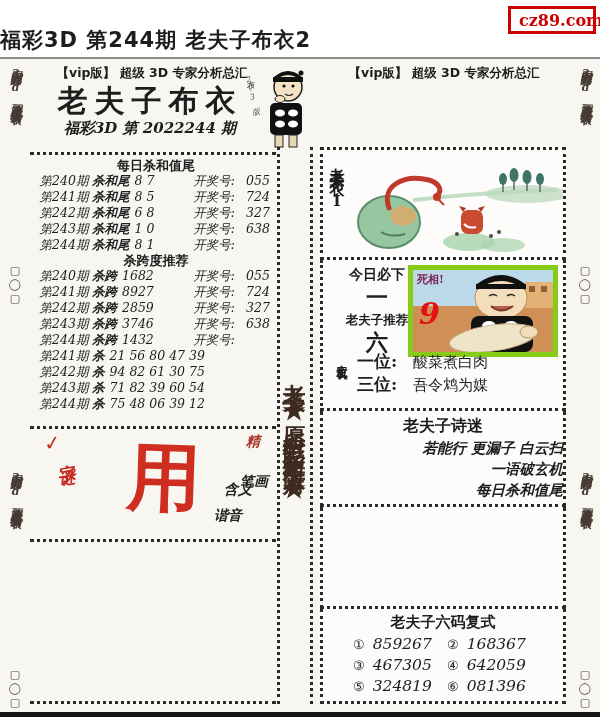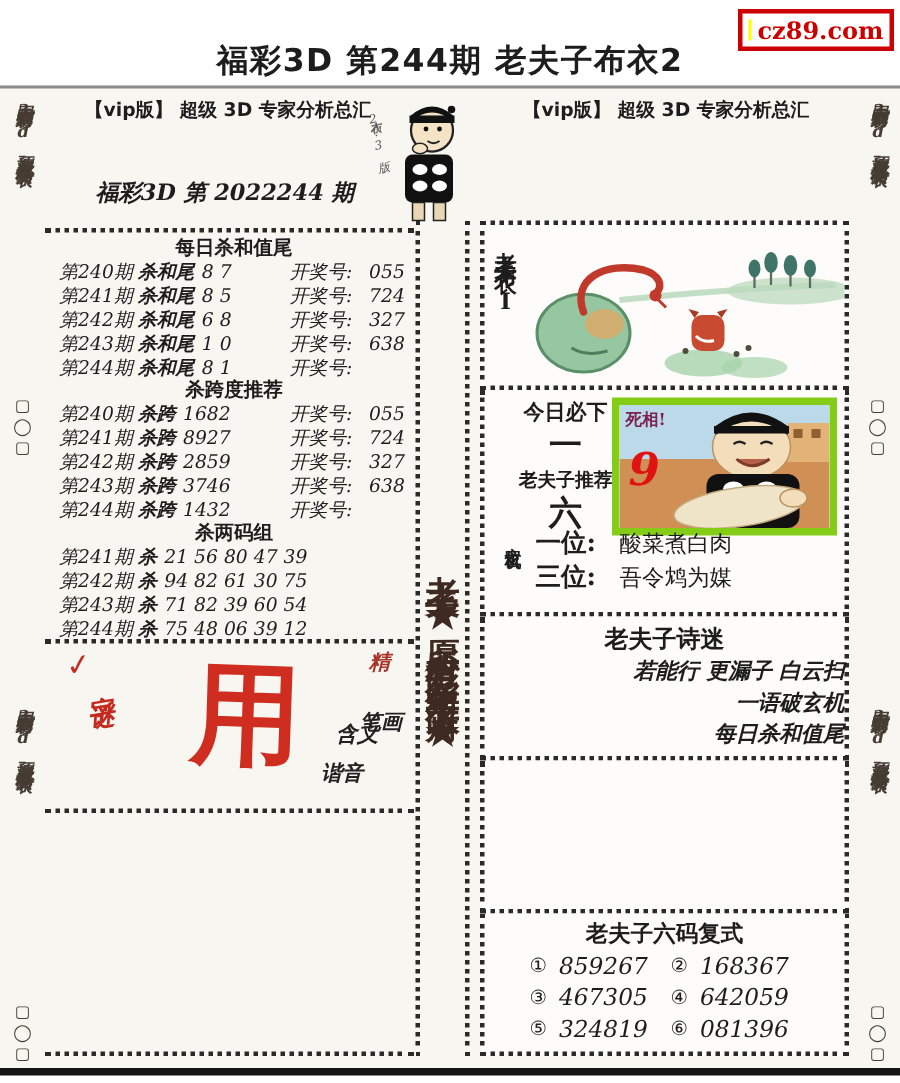--- a/index.html
+++ b/index.html
@@ -1,24 +1,24 @@
 <!DOCTYPE html>
 <html><head>
 <meta charset="utf-8">
 <style>
   html,body{margin:0;padding:0;background:#ffffff;}
   #page{position:relative;width:600px;height:722px;background:#ffffff;overflow:hidden;
         font-family:"DejaVu Sans",sans-serif;color:#1d1d1d;}
 
   
-  .badge{position:absolute;top:6px;right:4px;width:104px;height:28px;border:3px solid #cc0000;
+  .badge{position:absolute;top:6px;right:4px;width:88px;height:28px;border:3px solid #cc0000;
          display:flex;align-items:center;gap:4px;padding:0 4px;background:#fff;box-sizing:border-box;}
   .badge .sq{width:14px;height:14px;background:#ffff00;}
   .badge .site{color:#cc0000;font:bold 16px "DejaVu Serif",serif;}
-  .page-title{position:absolute;top:26px;left:0;width:100%;text-align:center;
+  .page-title{position:absolute;top:26px;left:0;width:100%;
               font:bold 21px "DejaVu Sans",sans-serif;letter-spacing:1px;}
 
   
   .main{position:absolute;top:57px;left:0;right:0;height:653px;background:#f8f6f1;border-top:2px solid #8a8a8a;}
   .bottom-rule{position:absolute;top:712px;left:0;width:100%;height:5px;background:#141414;}
 
   
   .side-col{position:absolute;top:2px;bottom:2px;width:26px;display:flex;flex-direction:column;
             justify-content:space-between;align-items:center;overflow:hidden;}
   .side-col.left{left:2px;} .side-col.right{right:2px;}
@@ -116,20 +116,21 @@
     <div class="side-col right">
       <span class="side-group">中国福利彩票3d预测分析总汇老夫子布衣</span>
       <span class="side-icons">▢◯▢</span>
       <span class="side-group">中国福利彩票3d预测分析总汇老夫子布衣</span>
       <span class="side-icons">▢◯▢</span>
     </div>
 
     <div class="vip l">【vip版】 超级 3D 专家分析总汇</div>
     <div class="vip r">【vip版】 超级 3D 专家分析总汇</div>
 
+    <div class="lp-title">老夫子布衣</div>
     <div class="lp-sub">福彩3D 第 2022244 期</div>
 
     <span class="mascot-note">布衣2.3版</span>
     <svg class="mascot" viewBox="0 0 62 84">
       <circle cx="36" cy="20" r="14" fill="#f5e3c6" stroke="#222" stroke-width="1.5"></circle>
       <path d="M22,14 Q36,2 50,14 L50,10 Q36,-2 22,10 Z" fill="#111"></path>
       <rect x="21" y="10" width="30" height="5" fill="#111"></rect>
       <circle cx="49" cy="6" r="2.5" fill="#111"></circle>
       <circle cx="32" cy="19" r="1.6" fill="#111"></circle>
       <circle cx="41" cy="19" r="1.6" fill="#111"></circle>
@@ -232,21 +233,20 @@
       <div class="row">
           <span class="iss">第244期</span>
           <span class="mid">
             <span class="lbl">杀跨</span>
             <span>1432</span>
           </span>
           <span class="open">开奖号:</span>
           <span class="res"></span>
         </div>
 
-      <div class="sec-name">杀两码组</div>
       <div class="row">
           <span class="iss">第241期</span>
           <span class="mid" style="width:auto;">
             <span class="lbl">杀</span>
             <span>21 56 80 47 39</span>
           </span>
         </div>
       <div class="row">
           <span class="iss">第242期</span>
           <span class="mid" style="width:auto;">

